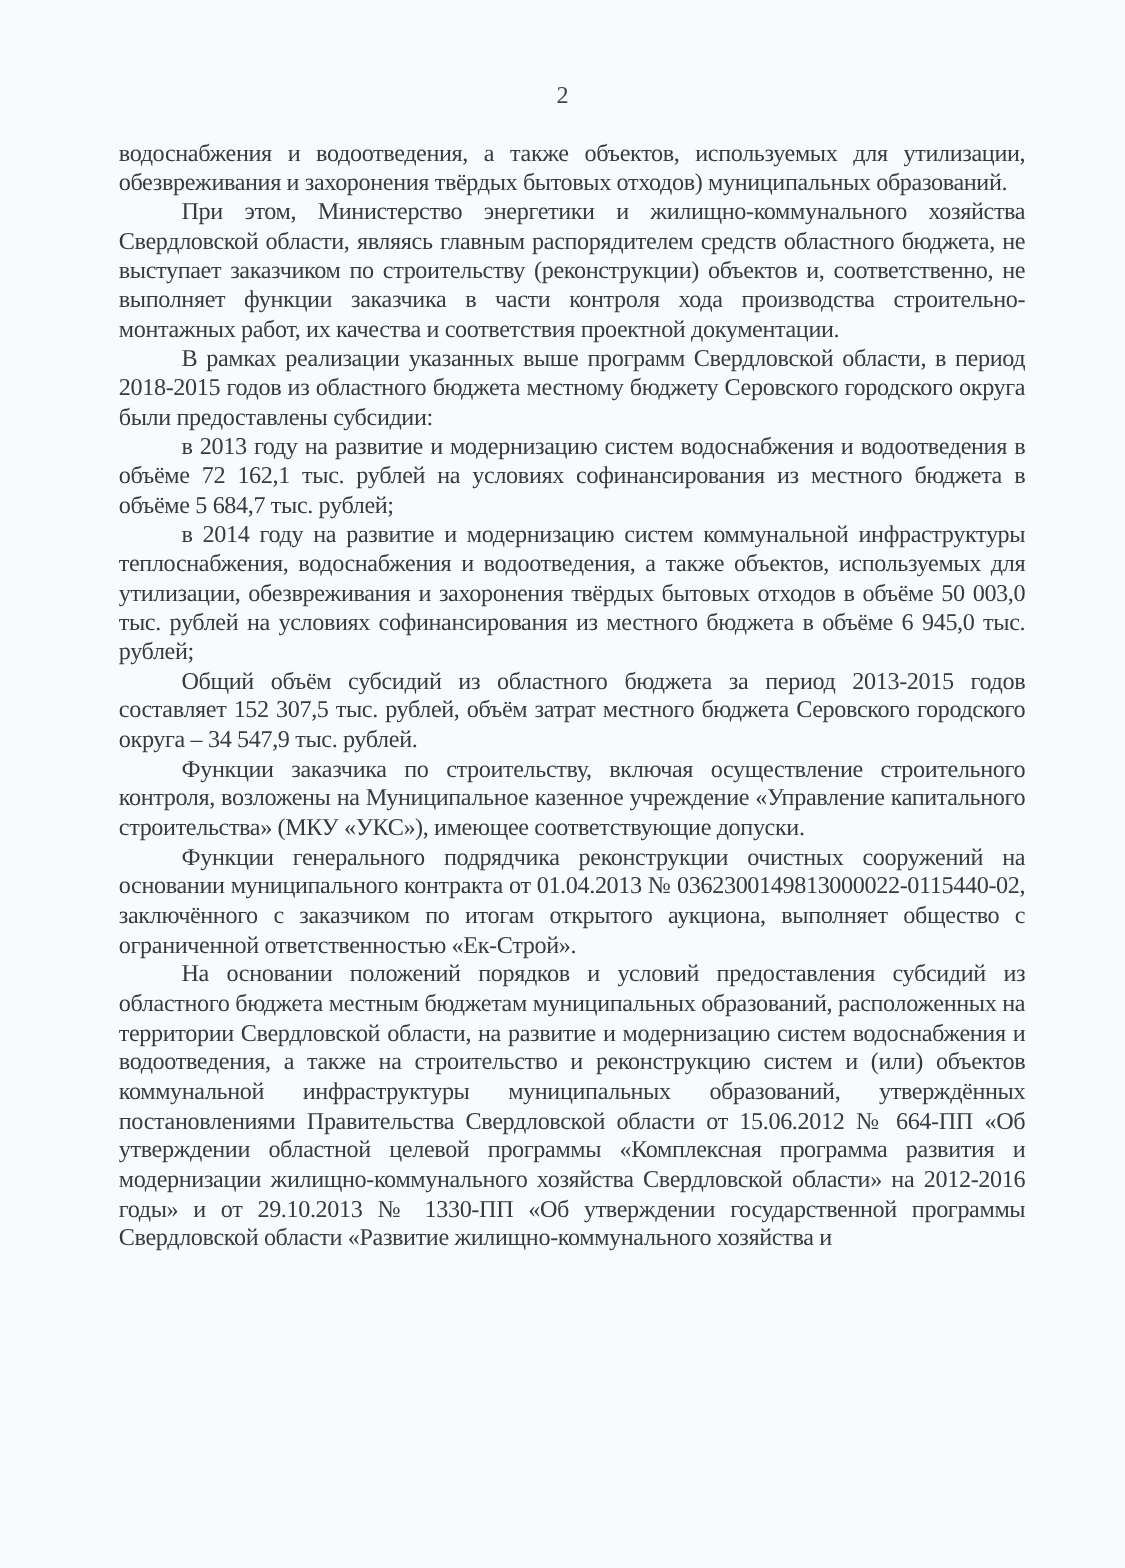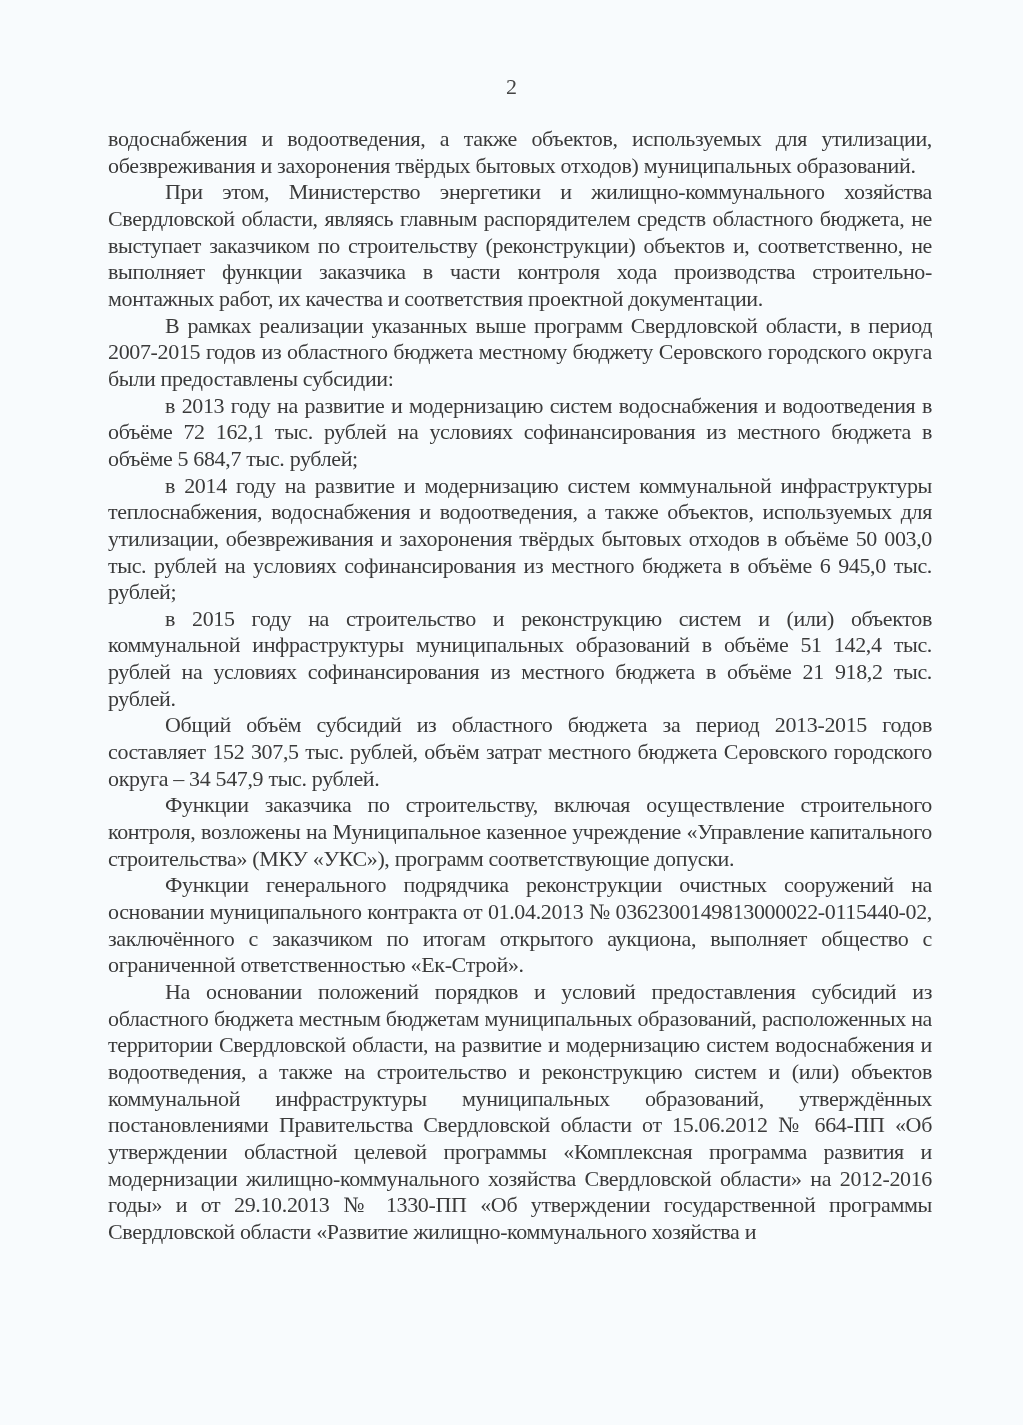--- a/index.html
+++ b/index.html
@@ -54,22 +54,21 @@
   </style>
 </head>
 <body>
 
 <div class="page">
   <div class="page-number">2</div>
 
   <div class="body-text">
     <p class="no-indent">водоснабжения и водоотведения, а также объектов, используемых для утилизации, обезвреживания и захоронения твёрдых бытовых отходов) муниципальных образований.</p>
     <p>При этом, Министерство энергетики и жилищно-коммунального хозяйства Свердловской области, являясь главным распорядителем средств областного бюджета, не выступает заказчиком по строительству (реконструкции) объектов и, соответственно, не выполняет функции заказчика в части контроля хода производства строительно-монтажных работ, их качества и соответствия проектной документации.</p>
-    <p>В рамках реализации указанных выше программ Свердловской области, в период 2007-2015 годов из областного бюджета местному бюджету Серовского городского округа были предоставлены субсидии:</p>
+    <p>В рамках реализации указанных выше программ Свердловской области, в период 2018-2015 годов из областного бюджета местному бюджету Серовского городского округа были предоставлены субсидии:</p>
     <p>в 2013 году на развитие и модернизацию систем водоснабжения и водоотведения в объёме 72 162,1 тыс. рублей на условиях софинансирования из местного бюджета в объёме 5 684,7 тыс. рублей;</p>
     <p>в 2014 году на развитие и модернизацию систем коммунальной инфраструктуры теплоснабжения, водоснабжения и водоотведения, а также объектов, используемых для утилизации, обезвреживания и захоронения твёрдых бытовых отходов в объёме 50 003,0 тыс. рублей на условиях софинансирования из местного бюджета в объёме 6 945,0 тыс. рублей;</p>
-    <p>в 2015 году на строительство и реконструкцию систем и (или) объектов коммунальной инфраструктуры муниципальных образований в объёме 51 142,4 тыс. рублей на условиях софинансирования из местного бюджета в объёме 21 918,2 тыс. рублей.</p>
     <p>Общий объём субсидий из областного бюджета за период 2013-2015 годов составляет 152 307,5 тыс. рублей, объём затрат местного бюджета Серовского городского округа – 34 547,9 тыс. рублей.</p>
-    <p>Функции заказчика по строительству, включая осуществление строительного контроля, возложены на Муниципальное казенное учреждение «Управление капитального строительства» (МКУ «УКС»), программ соответствующие допуски.</p>
+    <p>Функции заказчика по строительству, включая осуществление строительного контроля, возложены на Муниципальное казенное учреждение «Управление капитального строительства» (МКУ «УКС»), имеющее соответствующие допуски.</p>
     <p>Функции генерального подрядчика реконструкции очистных сооружений на основании муниципального контракта от 01.04.2013 № 0362300149813000022-0115440-02, заключённого с заказчиком по итогам открытого аукциона, выполняет общество с ограниченной ответственностью «Ек-Строй».</p>
     <p>На основании положений порядков и условий предоставления субсидий из областного бюджета местным бюджетам муниципальных образований, расположенных на территории Свердловской области, на развитие и модернизацию систем водоснабжения и водоотведения, а также на строительство и реконструкцию систем и (или) объектов коммунальной инфраструктуры муниципальных образований, утверждённых постановлениями Правительства Свердловской области от 15.06.2012 № 664-ПП «Об утверждении областной целевой программы «Комплексная программа развития и модернизации жилищно-коммунального хозяйства Свердловской области» на 2012-2016 годы» и от 29.10.2013 № 1330-ПП «Об утверждении государственной программы Свердловской области «Развитие жилищно-коммунального хозяйства и</p>
   </div>
 </div>
 
 </body></html>

